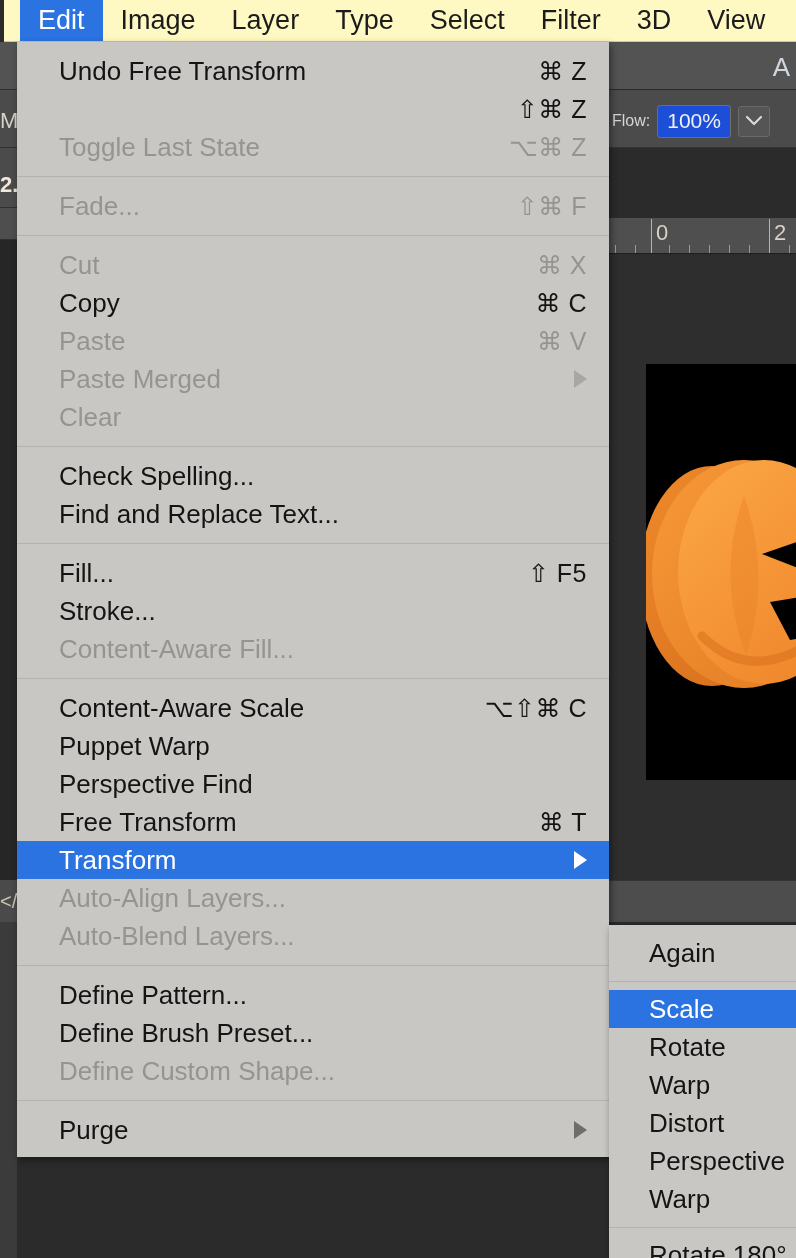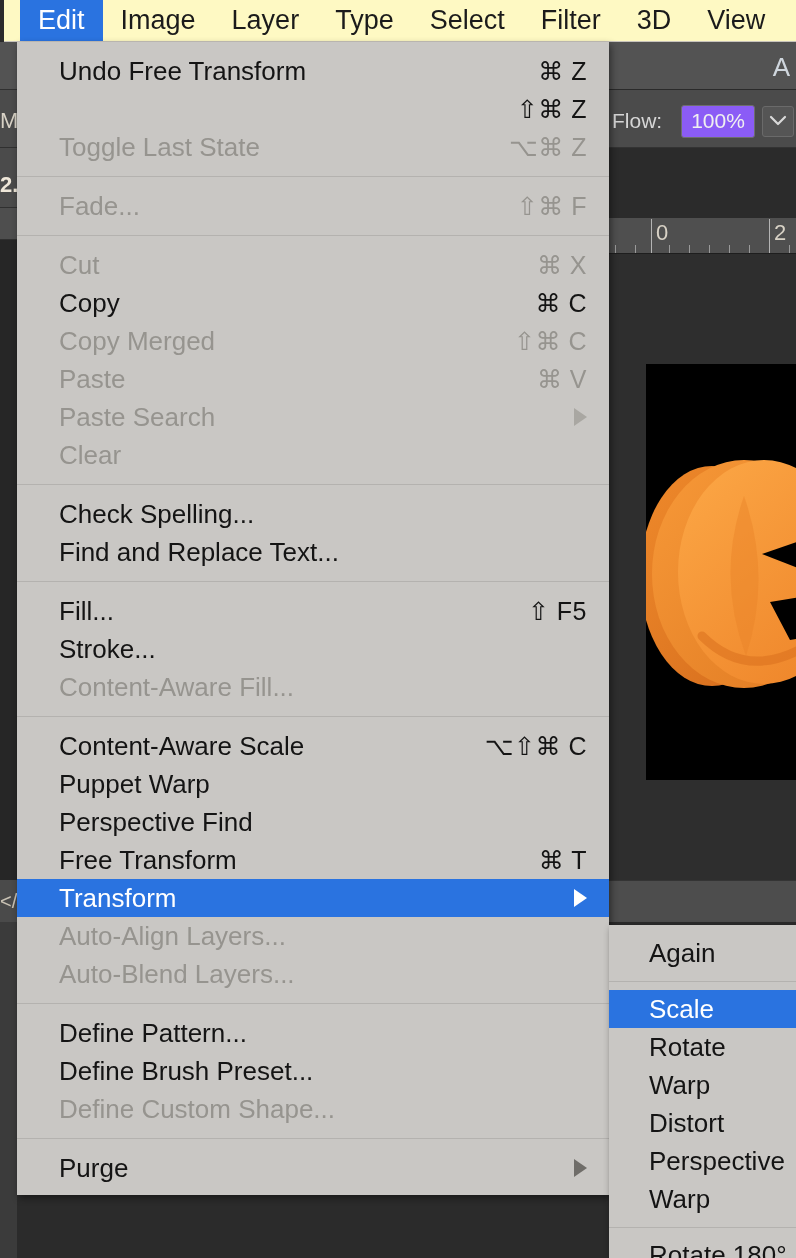--- a/index.html
+++ b/index.html
@@ -25,24 +25,24 @@
   .opt-label {
     position:absolute; right:6px; top:52px; color:#cfd6dd; font-size:26px;
   }
   .flow-group {
     position:absolute; left:612px; top:104px; height:34px;
     display:flex; align-items:center; gap:7px;
   }
   .flow-sep {
     position:absolute; left:600px; top:98px; width:2px; height:46px; background:#3c3c3c;
   }
-  .flow-label { color:#d6d6d6; font-size:21px; }
+  .flow-label { color:#d6d6d6; font-size:16px; }
   .flow-value {
-    background:#8b5cf6; border:1px solid #6e6e6e; border-radius:3px;
-    color:#f0f0f0; font-size:21px; padding:3px 9px 4px; min-width:66px; text-align:center;margin-left:12px;
+    background:#1d4ed8; border:1px solid #6e6e6e; border-radius:3px;
+    color:#f0f0f0; font-size:21px; padding:3px 9px 4px; min-width:66px; text-align:center;
   }
   .flow-caret {
     background:#555; border:1px solid #6a6a6a; border-radius:3px;
     width:32px; height:31px; display:flex; align-items:center; justify-content:center;
   }
   .flow-caret svg { display:block; }
 
   
   .left-strip { position:absolute; left:0; width:17px; background:#4a4a4a; }
   .left-strip.s1 { top:42px; height:48px; background:#535353; border-bottom:1px solid #303030; }
@@ -267,29 +267,25 @@
 
   <div class="mrow dim">
     <span class="lbl">Cut</span>
     <span class="sc">⌘ X</span>
   </div>
   <div class="mrow">
     <span class="lbl">Copy</span>
     <span class="sc">⌘ C</span>
   </div>
   <div class="mrow dim">
-    <span class="lbl">Copy Merged</span>
-    <span class="sc">⇧⌘ C</span>
-  </div>
-  <div class="mrow dim">
     <span class="lbl">Paste</span>
     <span class="sc">⌘ V</span>
   </div>
   <div class="mrow dim">
-    <span class="lbl">Paste Search</span>
+    <span class="lbl">Paste Merged</span>
     <span class="arrow"></span>
   </div>
   <div class="mrow dim">
     <span class="lbl">Clear</span>
   </div>
 
   <div class="msep"></div>
 
   <div class="mrow">
     <span class="lbl">Check Spelling...</span>

